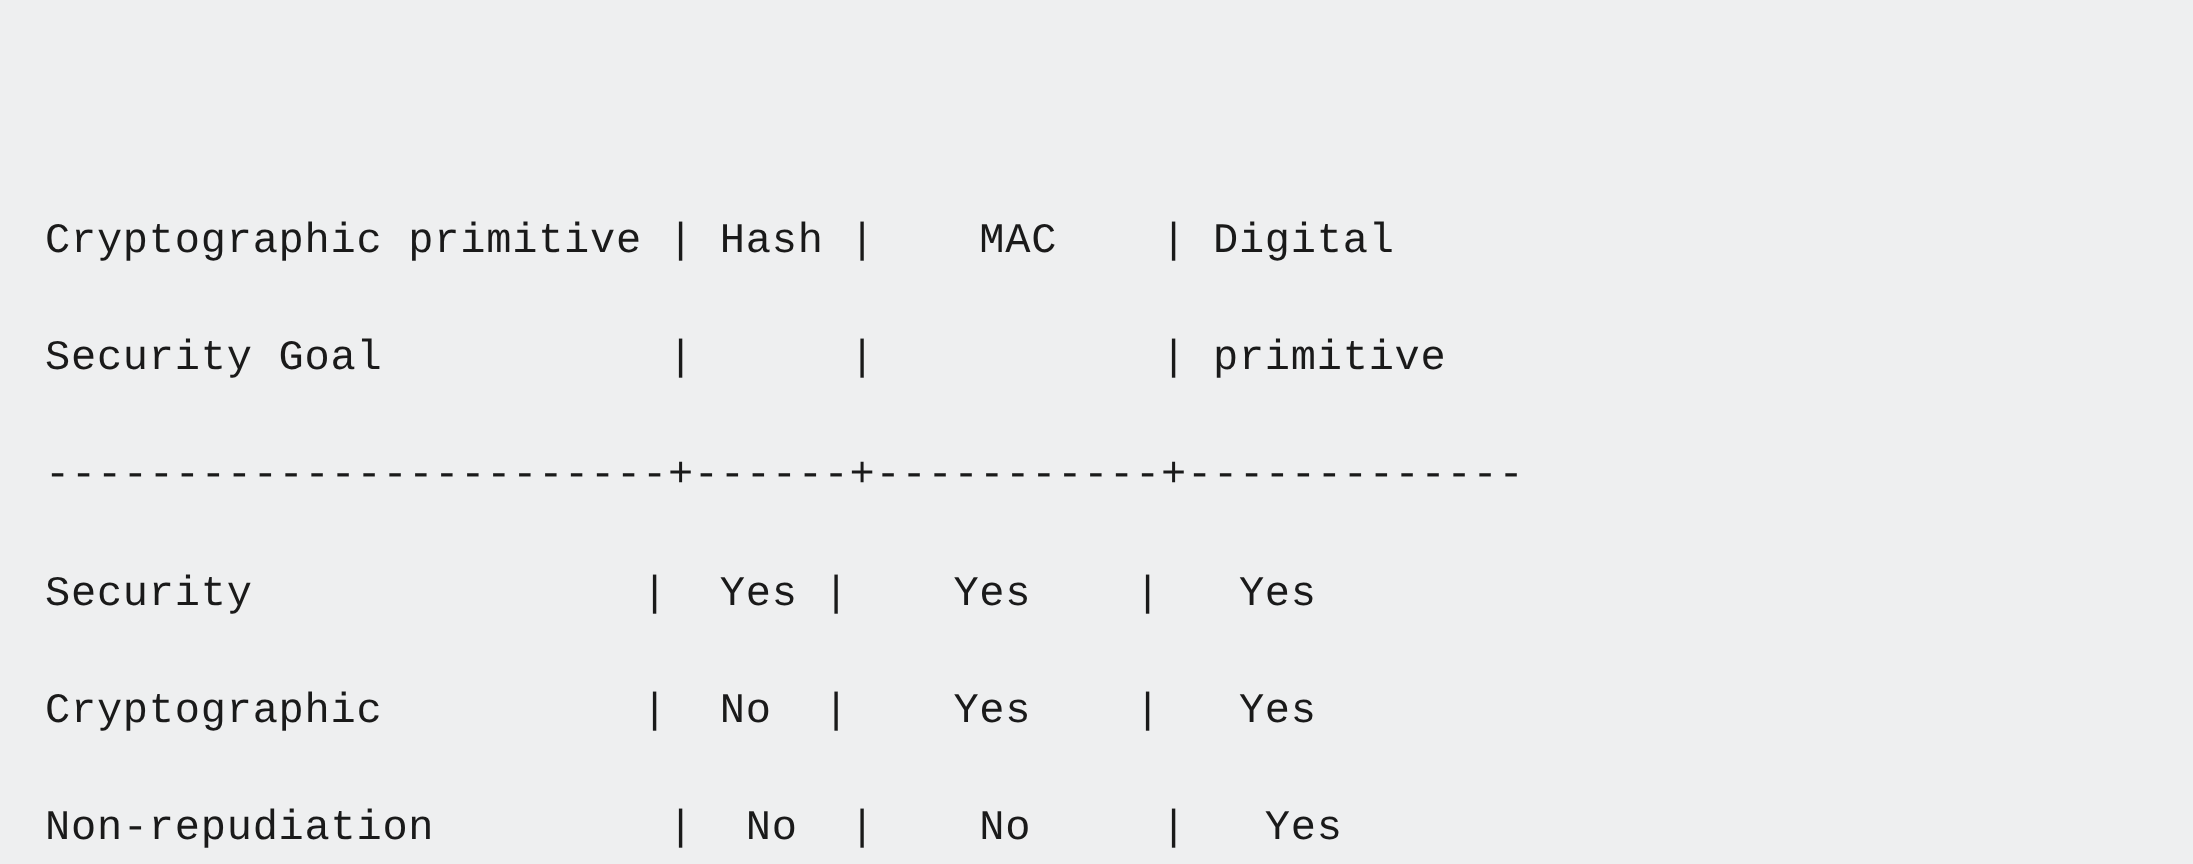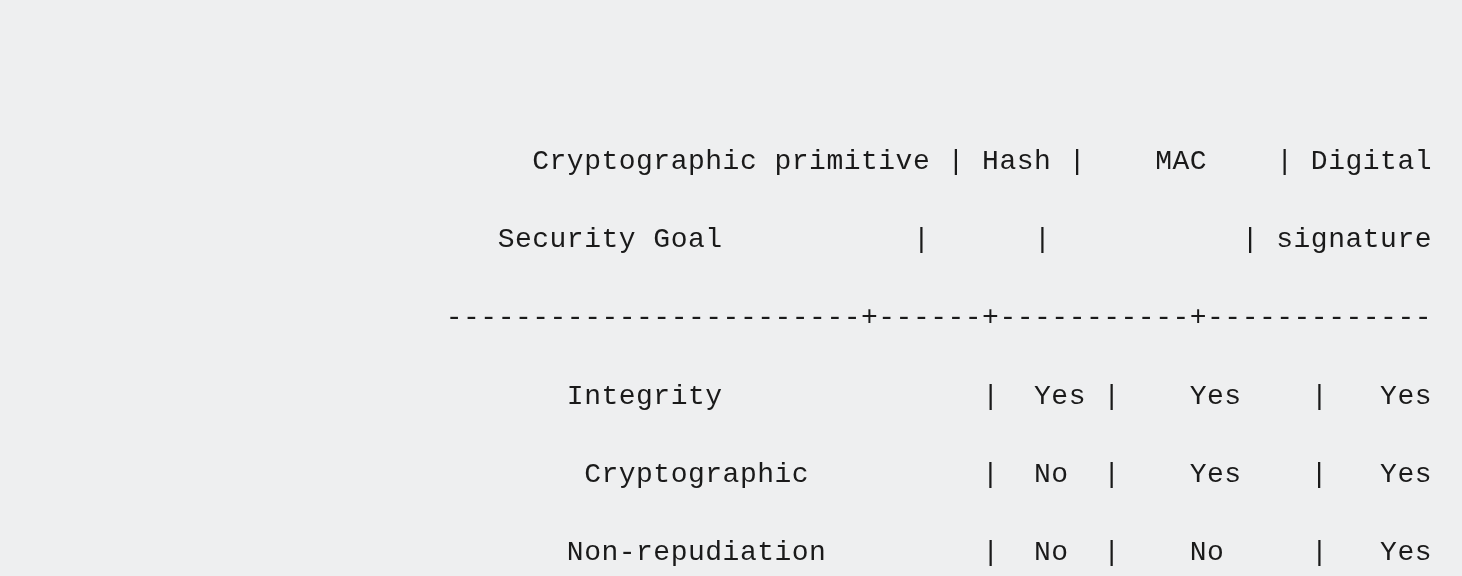--- a/index.html
+++ b/index.html
@@ -1,42 +1,41 @@
 <!DOCTYPE html>
 <html><head>
   <meta charset="utf-8">
   <style>
     * {
       margin: 0;
       padding: 0;
       box-sizing: border-box;
-      text-align: right;
     }
     body {
       background: #eeeff0;
       font-family: "Courier New", Courier, monospace;
       font-size: 28px;
       color: #1a1a1a;
       padding: 24px 30px;
       white-space: pre;
       line-height: 1.4;
       letter-spacing: 0.5px;
     }
     .line {
       display: block;
     }
   </style>
 </head>
 <body>
 
 
 <span class="line">Cryptographic primitive | Hash |    MAC    | Digital</span>
-<span class="line">Security Goal           |      |           | signature</span>
+<span class="line">Security Goal           |      |           | primitive</span>
 <span class="line">------------------------+------+-----------+-------------</span>
-<span class="line">Integrity               |  Yes |    Yes    |   Yes</span>
+<span class="line">Security               |  Yes |    Yes    |   Yes</span>
 <span class="line">Cryptographic          |  No  |    Yes    |   Yes</span>
 <span class="line">Non-repudiation         |  No  |    No     |   Yes</span>
 
 
 
 
 
 
 
 </body></html>

